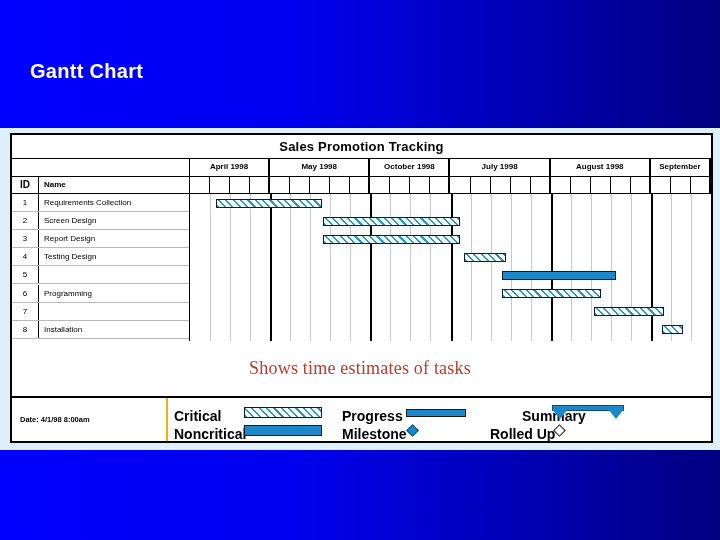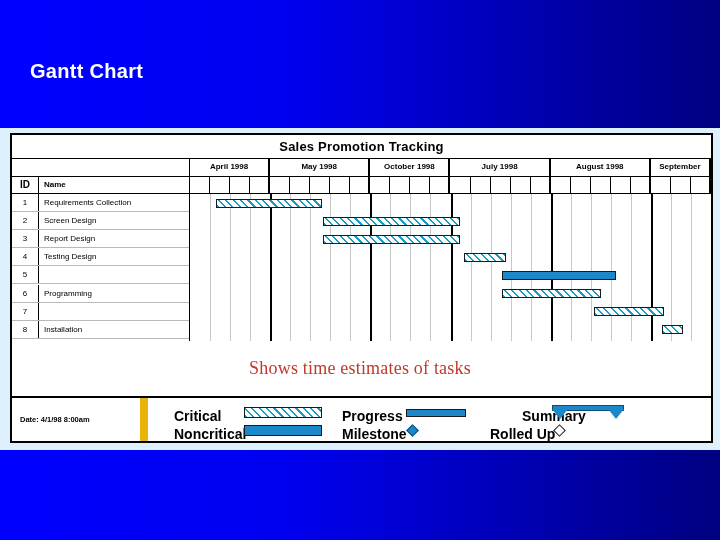--- a/index.html
+++ b/index.html
@@ -113,22 +113,22 @@
     font-family:"Liberation Serif", serif;
     font-size:18px;color:#c0392b;letter-spacing:.2px;
   }
 
   
   .legend{
     position:absolute;left:0;bottom:0;width:100%;height:45px;
     border-top:2px solid #000;box-sizing:border-box;
   }
   .legend .date{
-    position:absolute;left:0;top:0;width:136px;height:100%;
-    border-right:8px solid #eab308;box-sizing:border-box;
+    position:absolute;left:0;top:0;width:156px;height:100%;
+    border-right:2px solid #eab308;box-sizing:border-box;
     font-size:7.5px;font-weight:bold;color:#000;
     display:flex;align-items:center;padding-left:8px;
   }
   .lg-item{position:absolute;font-size:14px;font-weight:bold;color:#000;white-space:nowrap;}
   .lg-sym{position:absolute;}
   .sym-hatch{
     width:78px;height:11px;border:1.5px solid #1a1a1a;box-sizing:border-box;
     background:repeating-linear-gradient(45deg,#1d9bc4 0px,#1d9bc4 1.6px,#ffffff 1.6px,#ffffff 5.2px);
   }
   .sym-solid{width:78px;height:11px;border:1.5px solid #1a1a1a;box-sizing:border-box;background:#1c87c9;}

